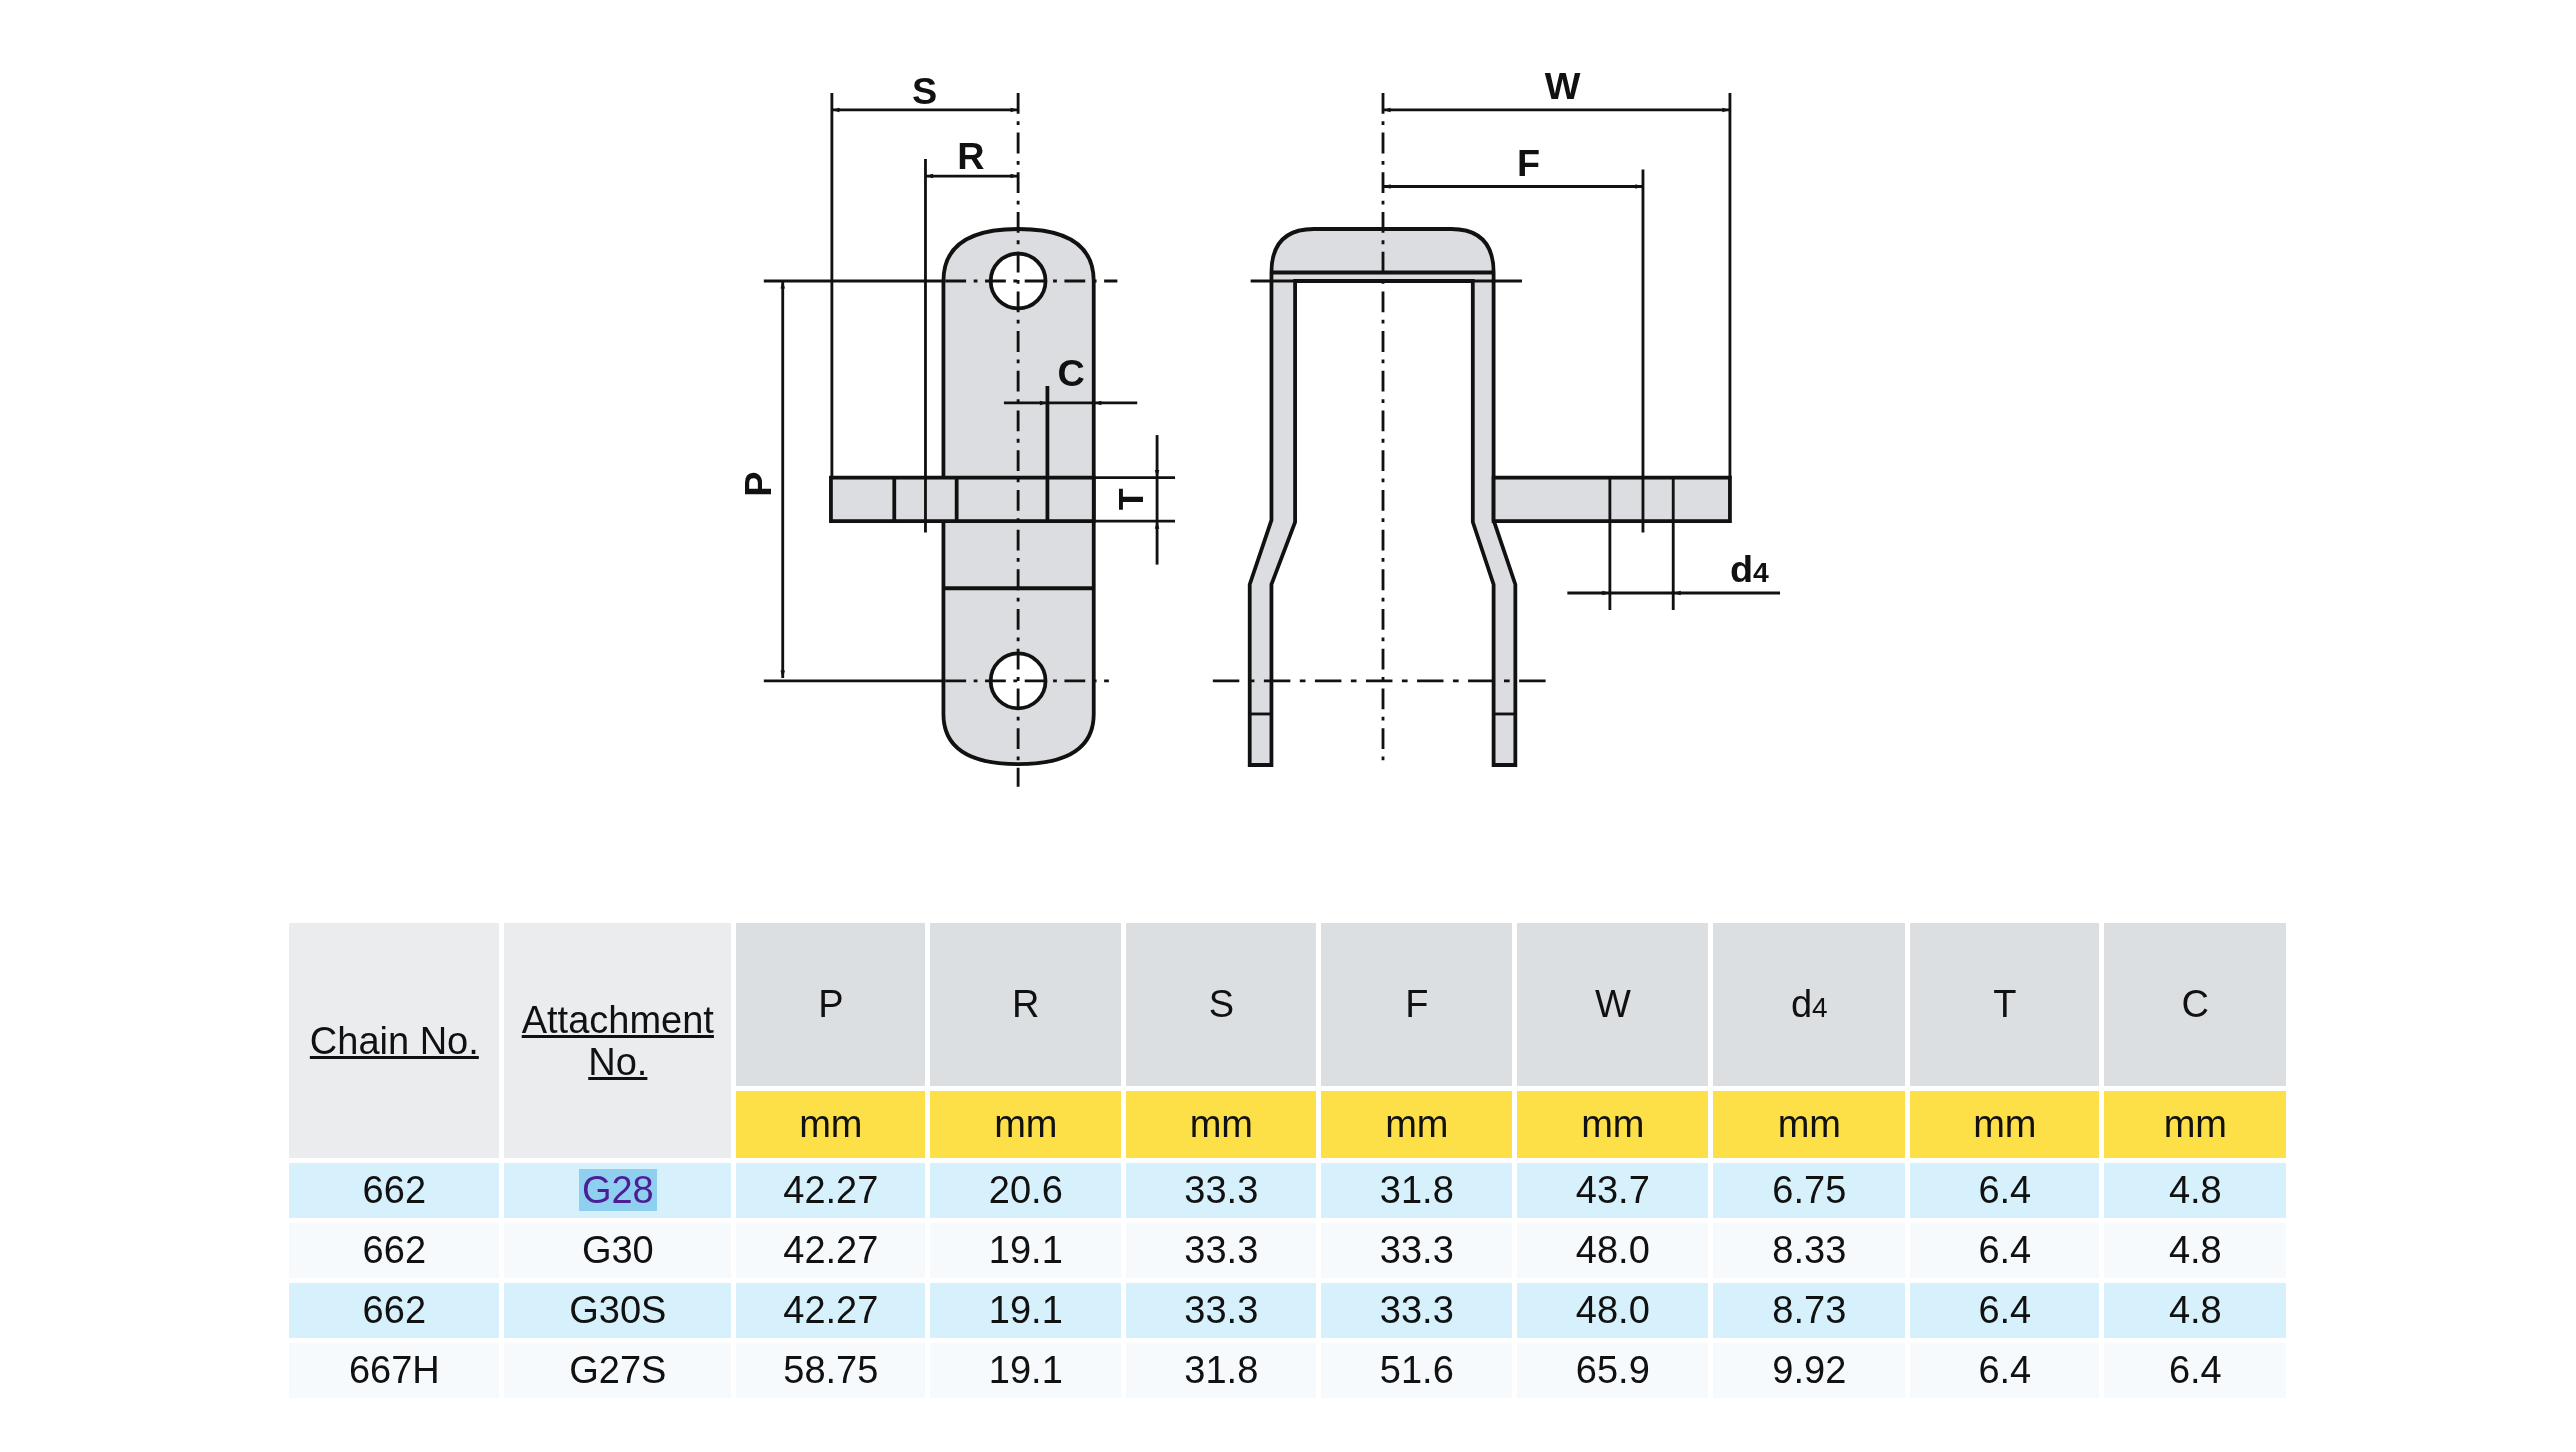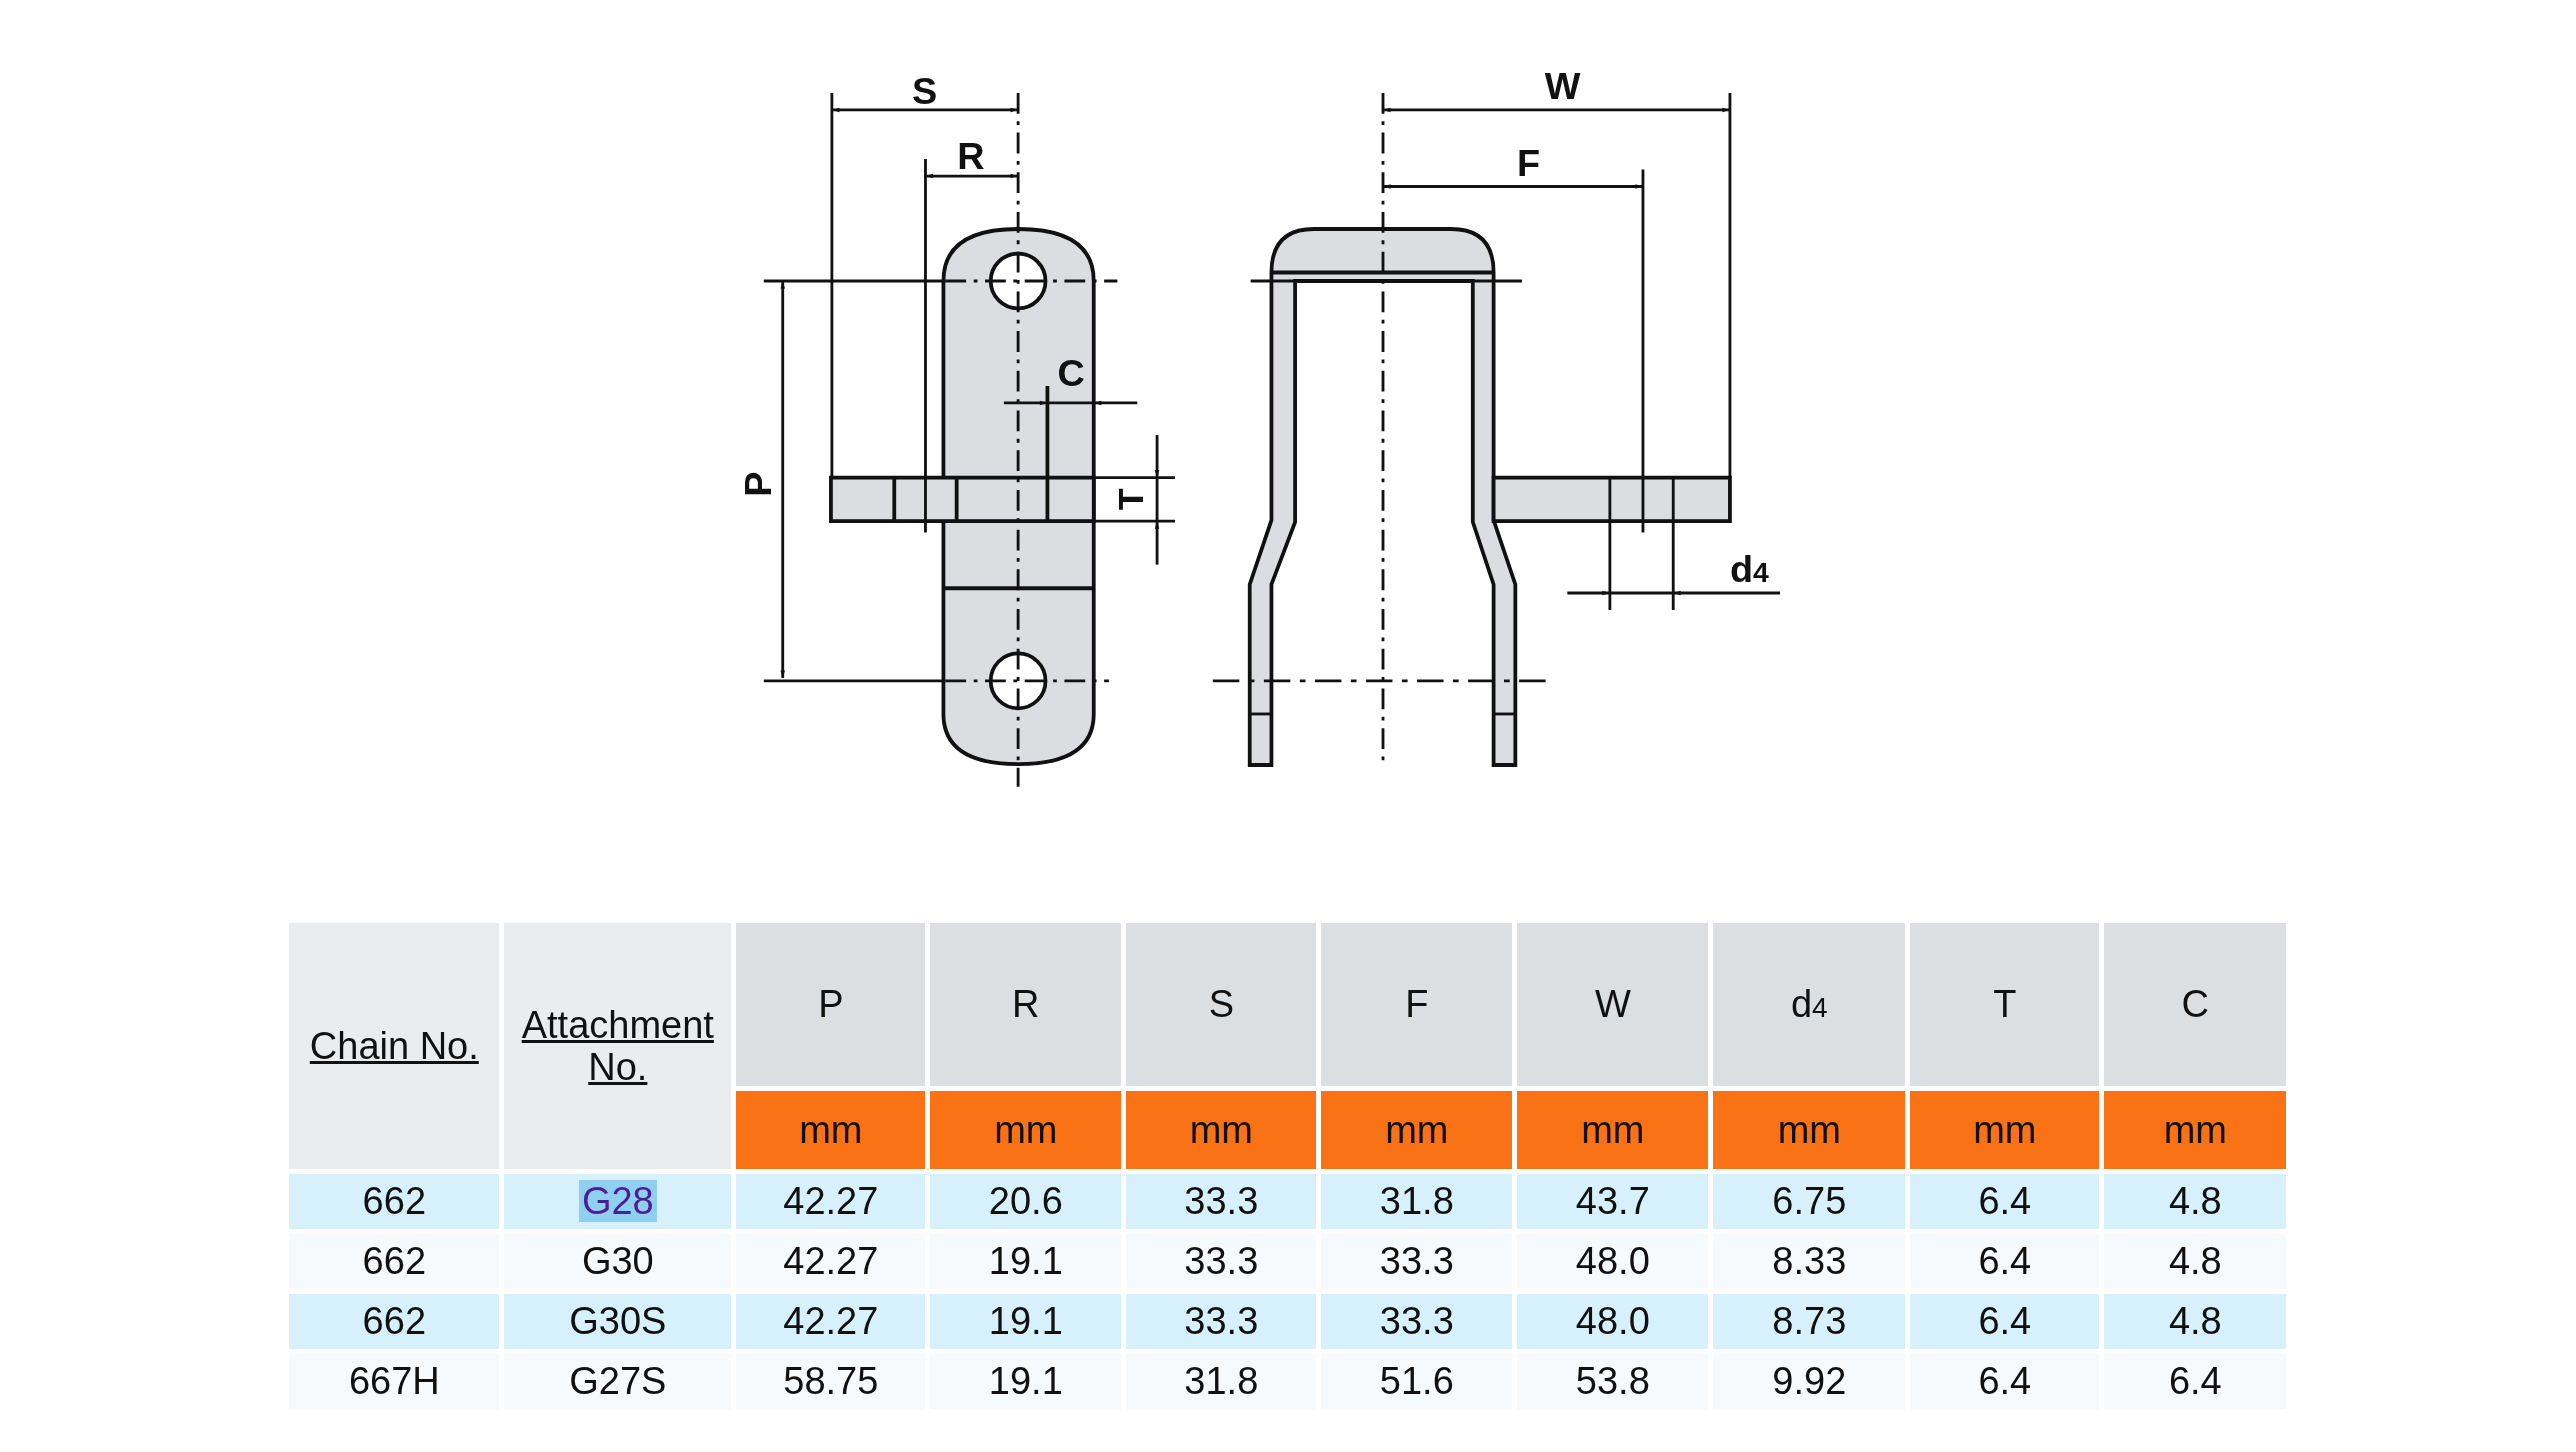--- a/index.html
+++ b/index.html
@@ -6,21 +6,21 @@
   body { width: 2576px; height: 1452px; position: relative; overflow: hidden;
          font-family: "Liberation Sans", "DejaVu Sans", sans-serif; color: #111; }
   #drawing { position: absolute; left: 0; top: 0; width: 2576px; height: 908px; }
   #drawing text { font-family: "Liberation Sans", "DejaVu Sans", sans-serif; font-weight: bold; fill: #111; }
   .spec-table { position: absolute; left: 290px; top: 924px; width: 1957px;
                 border-collapse: separate; border-spacing: 5.7px 5.7px; margin: -5.7px;
                 table-layout: fixed; }
   .spec-table th, .spec-table td { text-align: center; vertical-align: middle; padding: 0; }
   .spec-table th { font-weight: normal; font-size: 38px; color: #111; }
   .spec-table th.sym { background: #dcdfe1; height: 163px; }
-  .spec-table th.unit { background: #f97316; height: 78px; }
+  .spec-table th.unit { background: #fde047; height: 67px; }
   .spec-table th.lead { background: #eaecee; font-size: 38px; line-height: 42px; text-decoration: underline; }
   .spec-table td { font-size: 38px; height: 55px; color: #111; }
   .spec-table tr.shade td { background: #d6f1fb; }
   .spec-table tr.plain td { background: #f7fafc; }
   .hl { background: #8fd0f0; color: #4c1d95; padding: 0 2.8px; }
   sub.small { font-size: 28px; vertical-align: baseline; }
 </style>
 </head>
 <body>
 
@@ -183,20 +183,20 @@
       <td>6.4</td>
       <td>4.8</td>
     </tr>
     <tr class="plain">
       <td>667H</td>
       <td>G27S</td>
       <td>58.75</td>
       <td>19.1</td>
       <td>31.8</td>
       <td>51.6</td>
-      <td>53.8</td>
+      <td>65.9</td>
       <td>9.92</td>
       <td>6.4</td>
       <td>6.4</td>
     </tr>
   </tbody>
 </table>
 
 
 </body></html>

